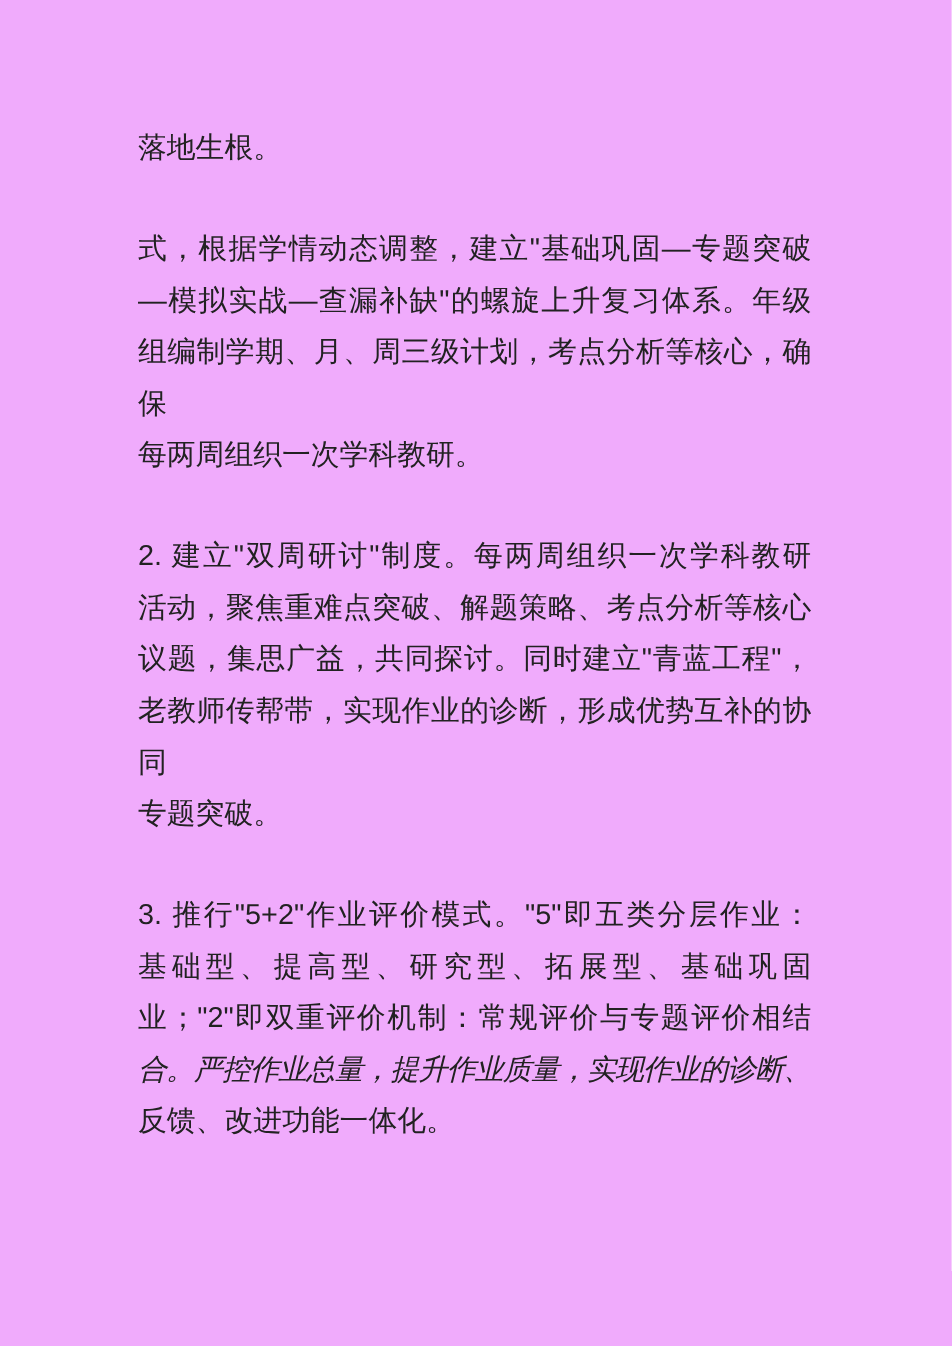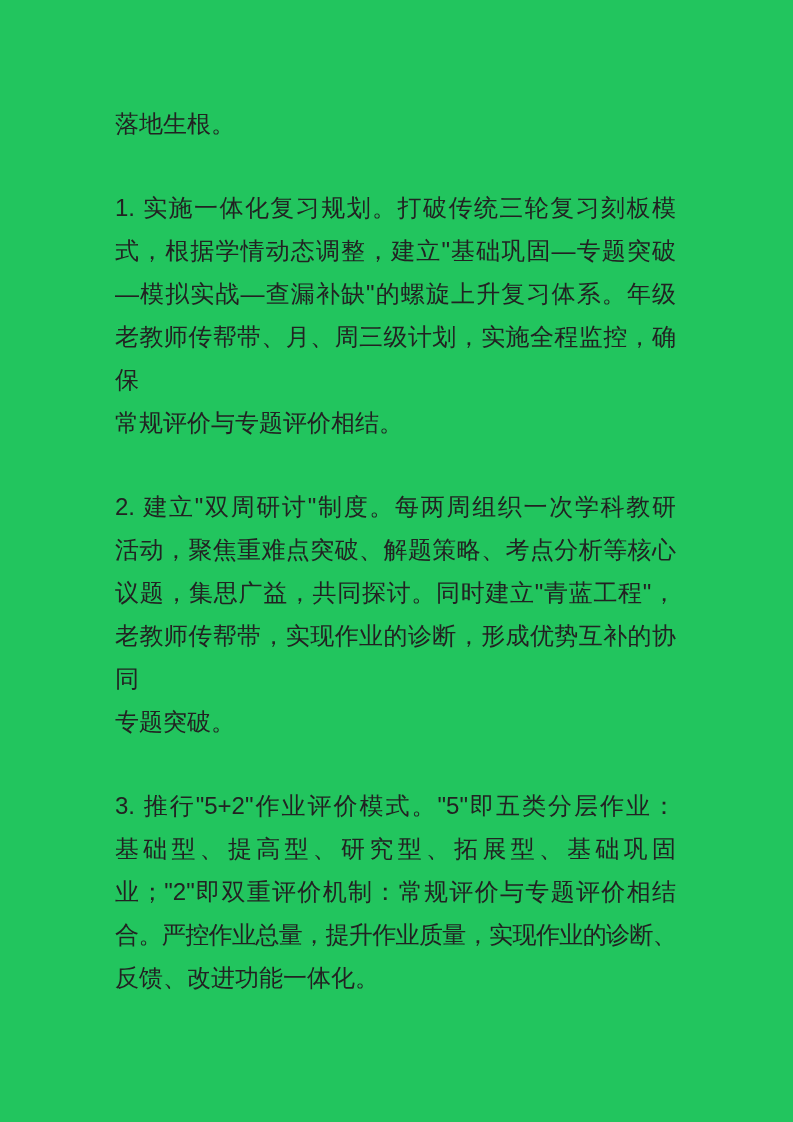--- a/index.html
+++ b/index.html
@@ -10,21 +10,21 @@
     width: 793px;
     height: 1122px;
     background: #ffffff;
     overflow: hidden;
   }
   .page {
     box-sizing: border-box;
     width: 793px;
     height: 1122px;
     padding: 102px 0 0 115px;
-    background: #22c55e;
+    background: #f0abfc;
   }
   .content {
     width: 561px;
   }
   .block {
     margin: 0 0 41px 0;
   }
   .block:last-child {
     margin-bottom: 0;
   }
@@ -36,39 +36,39 @@
     text-align: justify;
     font-weight: 400;
   }
   
   .jl {
     text-align-last: justify;
   }
   
   .tight {
     letter-spacing: -0.8px;
+    font-style: italic;
   }
 </style>
 </head>
 <body>
 
 <div class="page">
   <div class="content">
 
     <div class="block">
       <div class="line">落地生根。</div>
     </div>
 
 
     <div class="block">
-      <div class="line jl">1. 实施一体化复习规划。打破传统三轮复习刻板模</div>
       <div class="line jl">式，根据学情动态调整，建立"基础巩固—专题突破</div>
       <div class="line jl">—模拟实战—查漏补缺"的螺旋上升复习体系。年级</div>
-      <div class="line jl">老教师传帮带、月、周三级计划，实施全程监控，确保</div>
-      <div class="line">常规评价与专题评价相结。</div>
+      <div class="line jl">组编制学期、月、周三级计划，考点分析等核心，确保</div>
+      <div class="line">每两周组织一次学科教研。</div>
     </div>
 
     <div class="block">
       <div class="line jl">2. 建立"双周研讨"制度。每两周组织一次学科教研</div>
       <div class="line jl">活动，聚焦重难点突破、解题策略、考点分析等核心</div>
       <div class="line jl">议题，集思广益，共同探讨。同时建立"青蓝工程"，</div>
       <div class="line jl">老教师传帮带，实现作业的诊断，形成优势互补的协同</div>
       <div class="line">专题突破。</div>
     </div>
 

